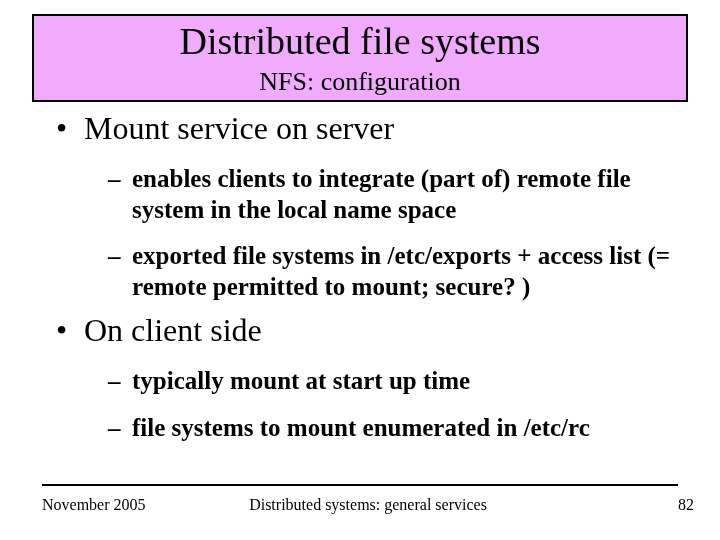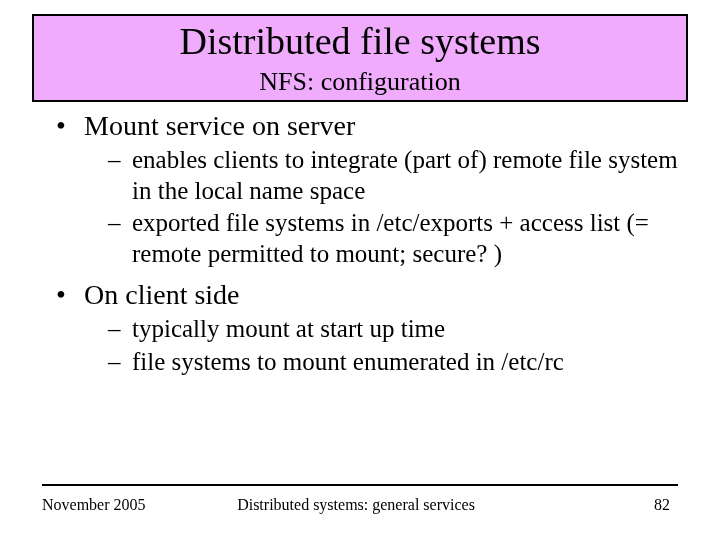--- a/index.html
+++ b/index.html
@@ -25,56 +25,57 @@
   }
   .subtitle {
     font-size: 26px;
     line-height: 1.25;
     margin-top: 2px;
   }
   .content {
     margin: 6px 42px 0 42px;
   }
   .bullet-l1 {
-    font-size: 28px;
+    font-size: 32px;
     line-height: 1.25;
     margin-top: 4px;
     padding-left: 42px;
     position: relative;
   }
   .bullet-l1::before {
     content: "•";
     position: absolute;
     left: 14px;
     top: 0;
   }
   .bullet-l2 {
     font-size: 25px;
     line-height: 1.22;
-    margin-top: 2px;
+    margin-top: 16px;
     padding-left: 90px;
     position: relative;
+    font-weight: bold;
   }
   .bullet-l2::before {
     content: "–";
     position: absolute;
     left: 66px;
     top: 0;
   }
   .footer-rule {
     position: absolute;
     left: 42px;
     right: 42px;
     bottom: 54px;
     border-top: 2px solid #000000;
   }
   .footer {
     position: absolute;
     left: 42px;
-    right: 50px;
+    right: 26px;
     bottom: 26px;
     font-size: 16px;
     display: flex;
     justify-content: space-between;
     align-items: baseline;
   }
   .footer-center {
     position: absolute;
     left: 0; right: 0;
     text-align: center;

